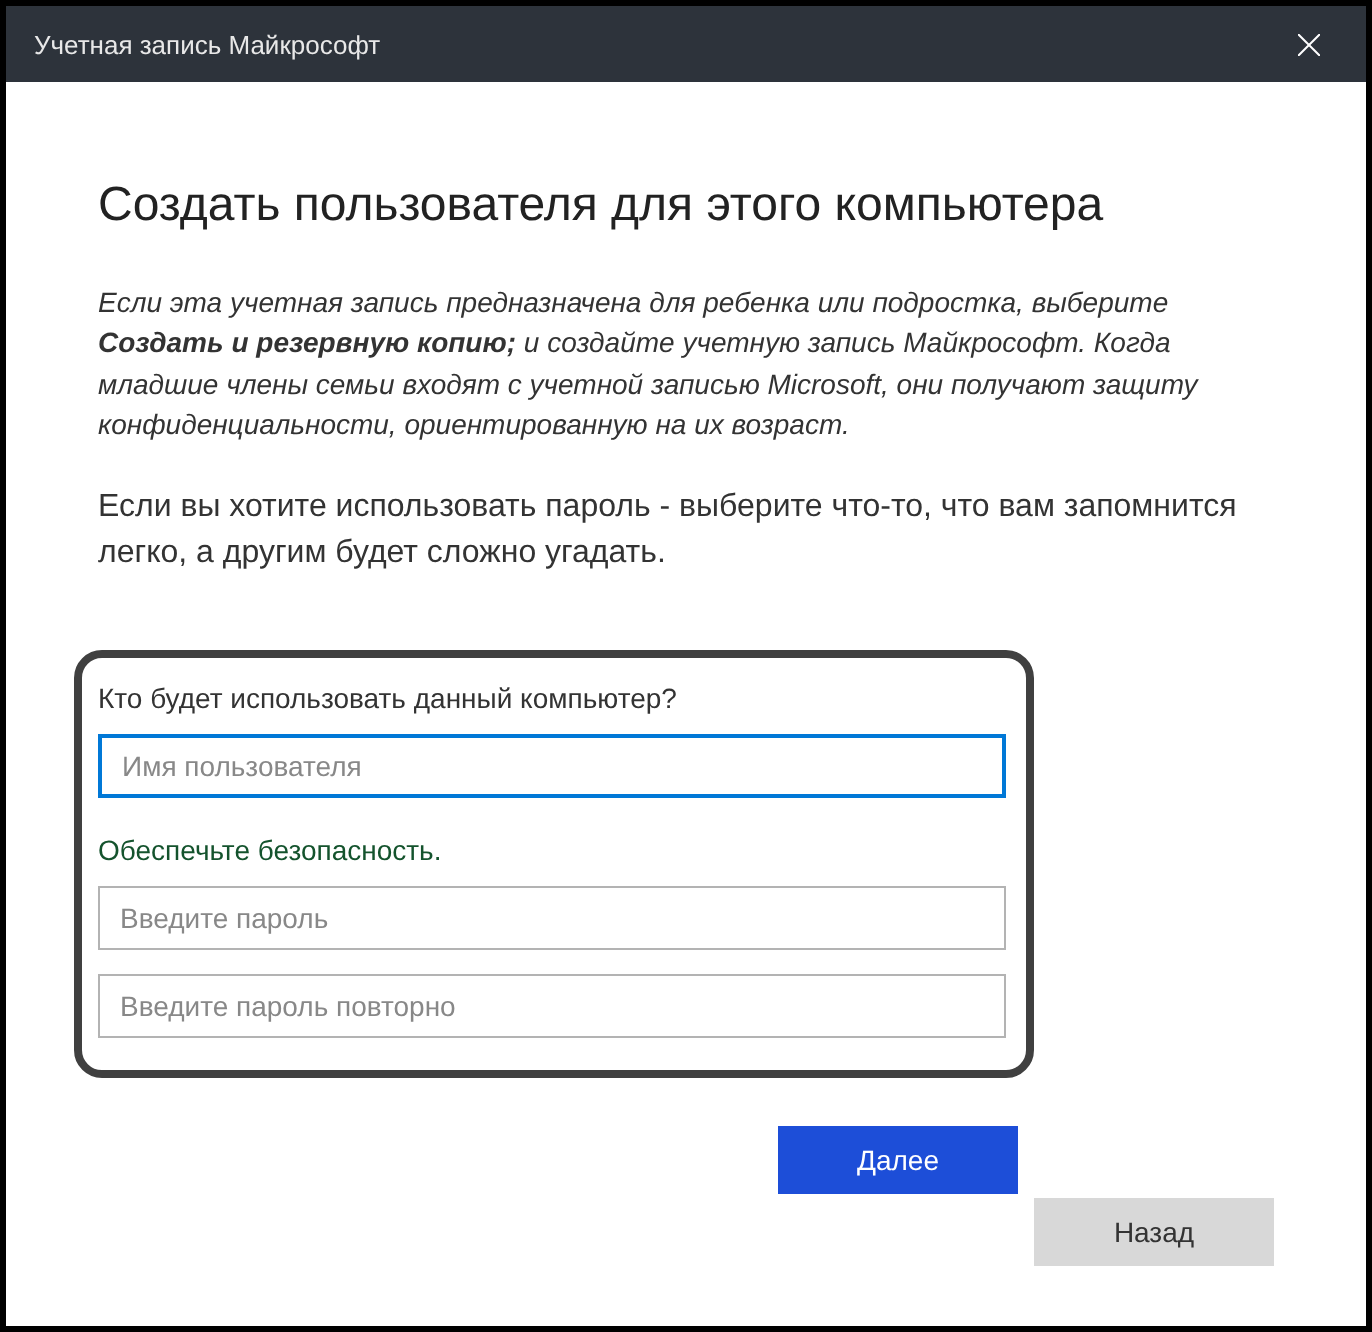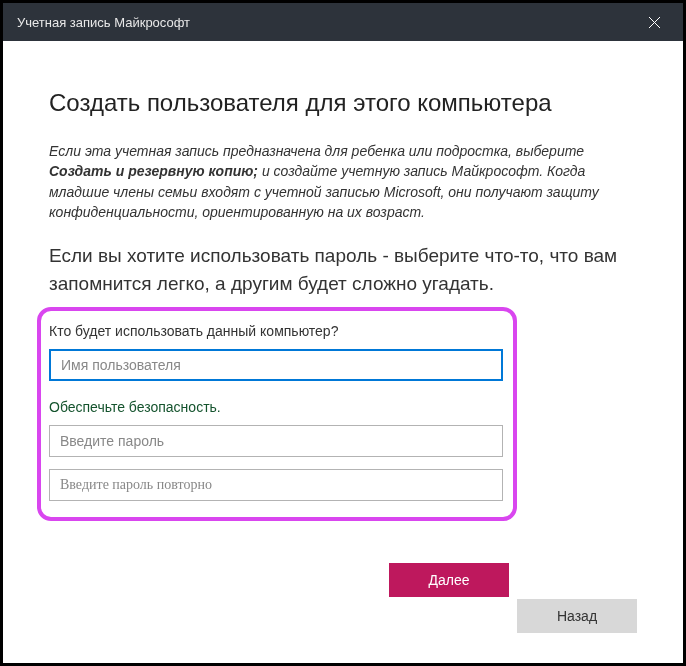--- a/index.html
+++ b/index.html
@@ -70,29 +70,29 @@
       font-size: 14px;
       color: #333;
       line-height: 1.45;
       margin-bottom: 20px;
       font-style: italic;
     }
     .description b {
       font-weight: 600;
     }
     .description2 {
-      font-size: 19px;
+      font-size: 16px;
       color: #333;
       line-height: 1.45;
-      margin-bottom: 10px;
+      margin-bottom: 36px;
     }
     .form-section {
       position: relative;
       padding: 10px 10px 16px 8px;
-      border: 4px solid #d946ef;
+      border: 4px solid #404040;
       border-radius: 14px;
       margin-left: -12px;
       margin-right: 120px;
     }
     .form-label {
       font-size: 14px;
       color: #333;
       margin-bottom: 10px;
       margin-top: 2px;
     }
@@ -114,42 +114,41 @@
       outline: none;
     }
     .text-input.focused {
       border: 2px solid #0078d7;
     }
     .text-input::placeholder {
       color: #888;
     }
     .text-input + .text-input {
       margin-top: 12px;
-      font-family: Liberation Serif, serif;
     }
     .button-row {
       position: absolute;
       bottom: 30px;
       right: 46px;
       display: flex;
       gap: 8px;
     }
     .btn {
       width: 120px;
       height: 34px;
       font-size: 14px;
       font-family: inherit;
       border: none;
       cursor: pointer;
       display: flex;
       align-items: center;
       justify-content: center;
     }
     .btn-primary {
-      background: #be185d;
+      background: #1d4ed8;
       color: #fff;
       text-align: center;
     }
     .btn-secondary {
       background: #d8d8d8;
       color: #333;
       margin-top: 36px;
     }
   </style>
 </head>

